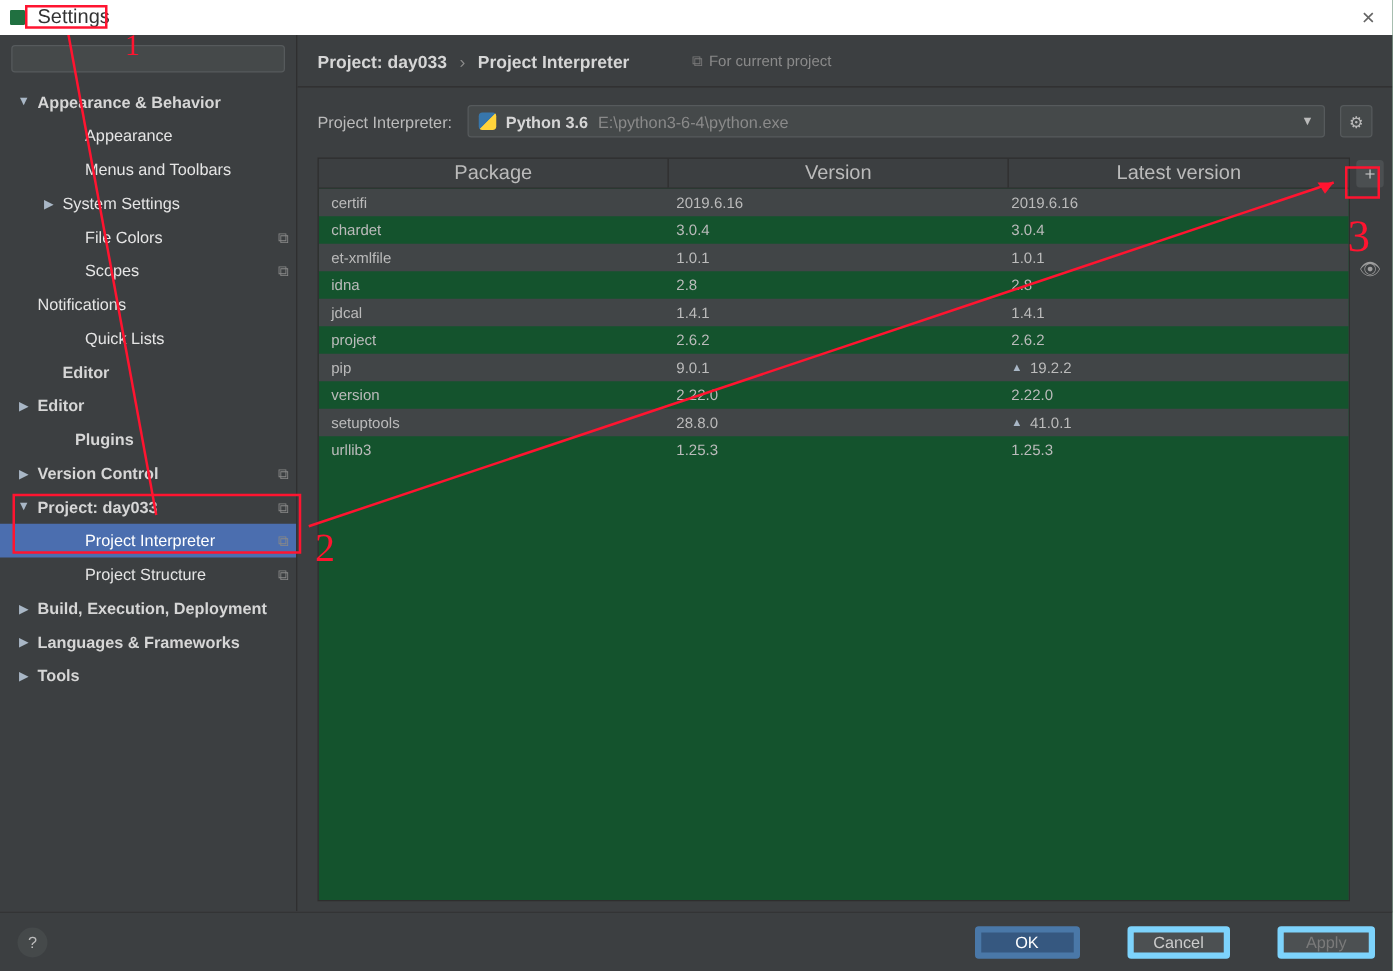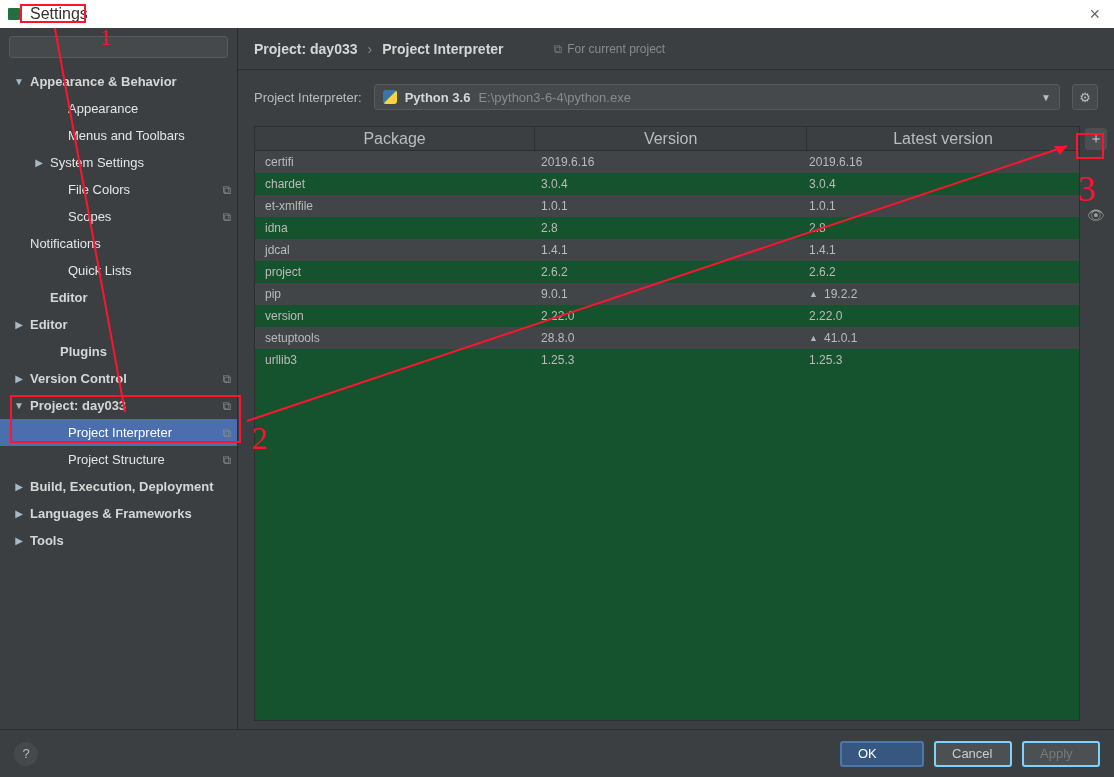--- a/index.html
+++ b/index.html
@@ -224,23 +224,23 @@
   .footer .help {
     width: 24px; height: 24px; border-radius: 50%;
     background: #45494a; color: #bbb;
     display:flex; align-items:center; justify-content:center;
     cursor: pointer; font-size: 13px;
   }
   .footer .spacer { flex:1; }
   .btn {
     height: 26px; min-width: 78px; padding: 0 16px;
     border-radius: 3px;
-    background: #4c5052; border:2px solid #7dd3fc;
+    background: #4c5052; border:5px solid #7dd3fc;
     color: #cccccc; cursor: pointer;
-    display:flex; align-items:center; 
+    display:flex; align-items:center; justify-content:center;margin-left:28px;
   }
   .btn.primary { background: #365880; border-color:#4a78a8; color:#fff; min-width:84px; }
   .btn.disabled { color:#7a7a7a; }
   .red-box { border: 2px solid #ff1430; position: absolute; }
   .red-text {
     position: absolute; color:#ff1430;
     font-family: "Comic Sans MS", "Segoe Script", cursive;
     pointer-events:none;
   }
   svg.annot-line { position:absolute; top:0; left:0; pointer-events:none; }

